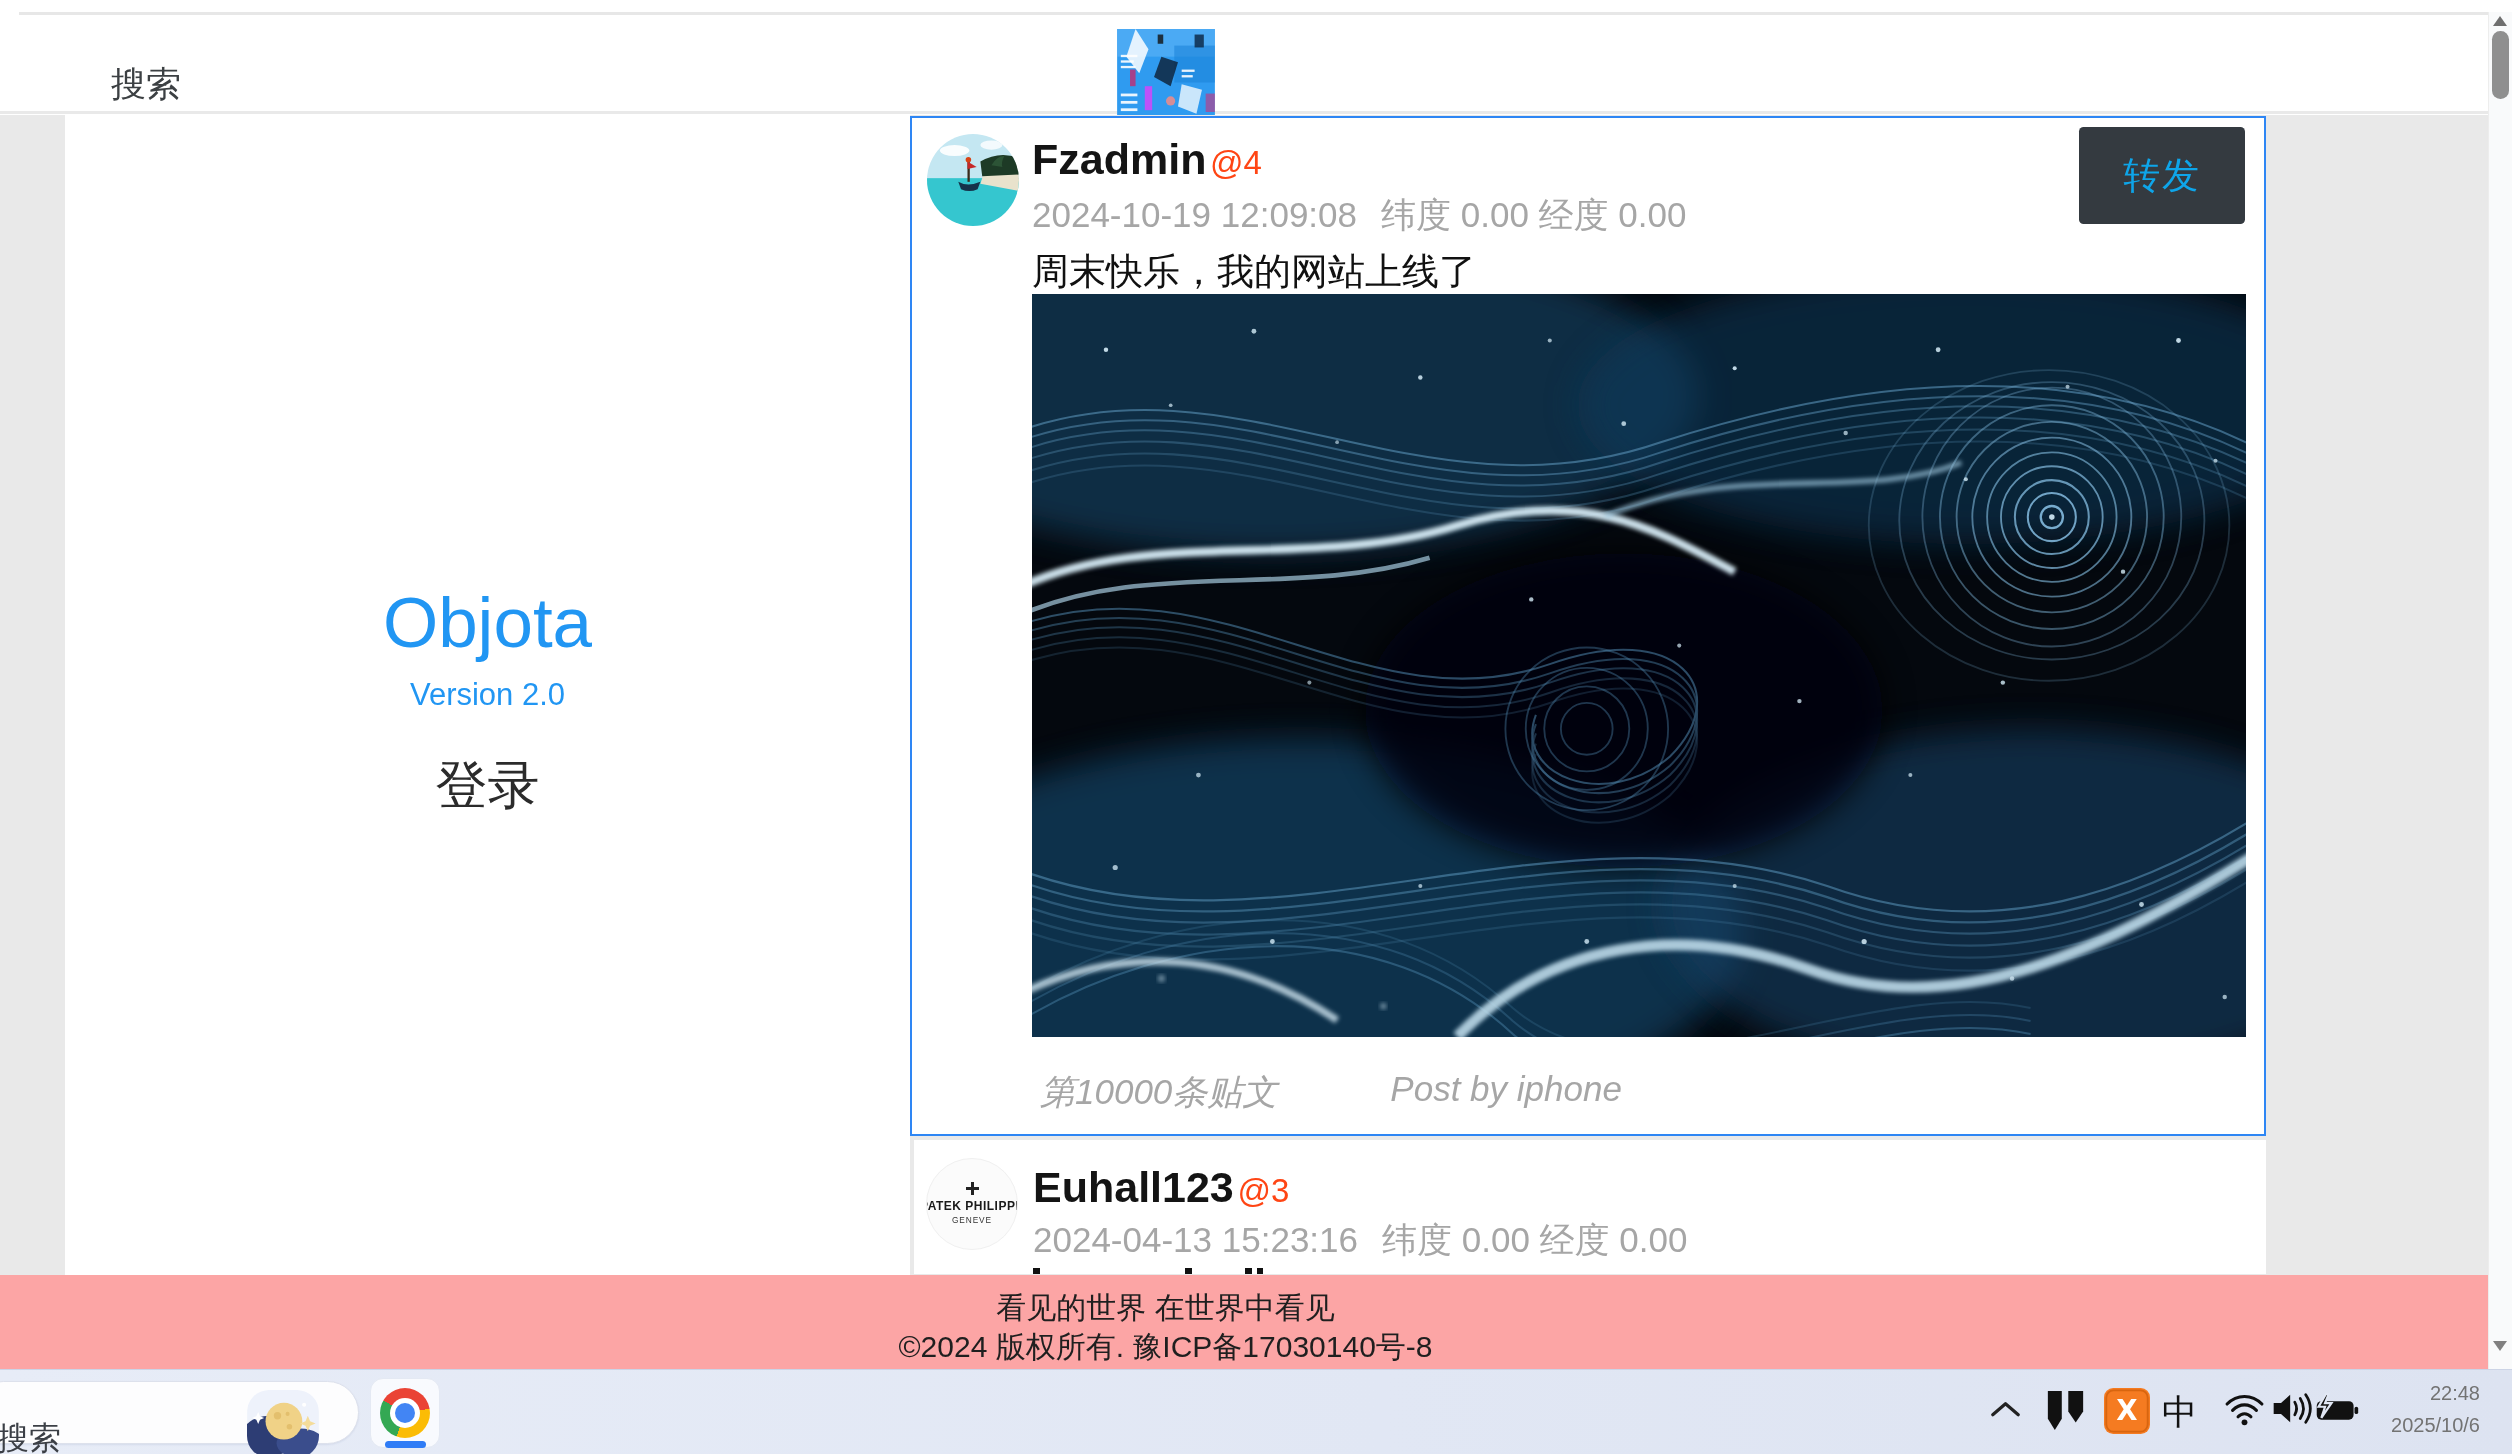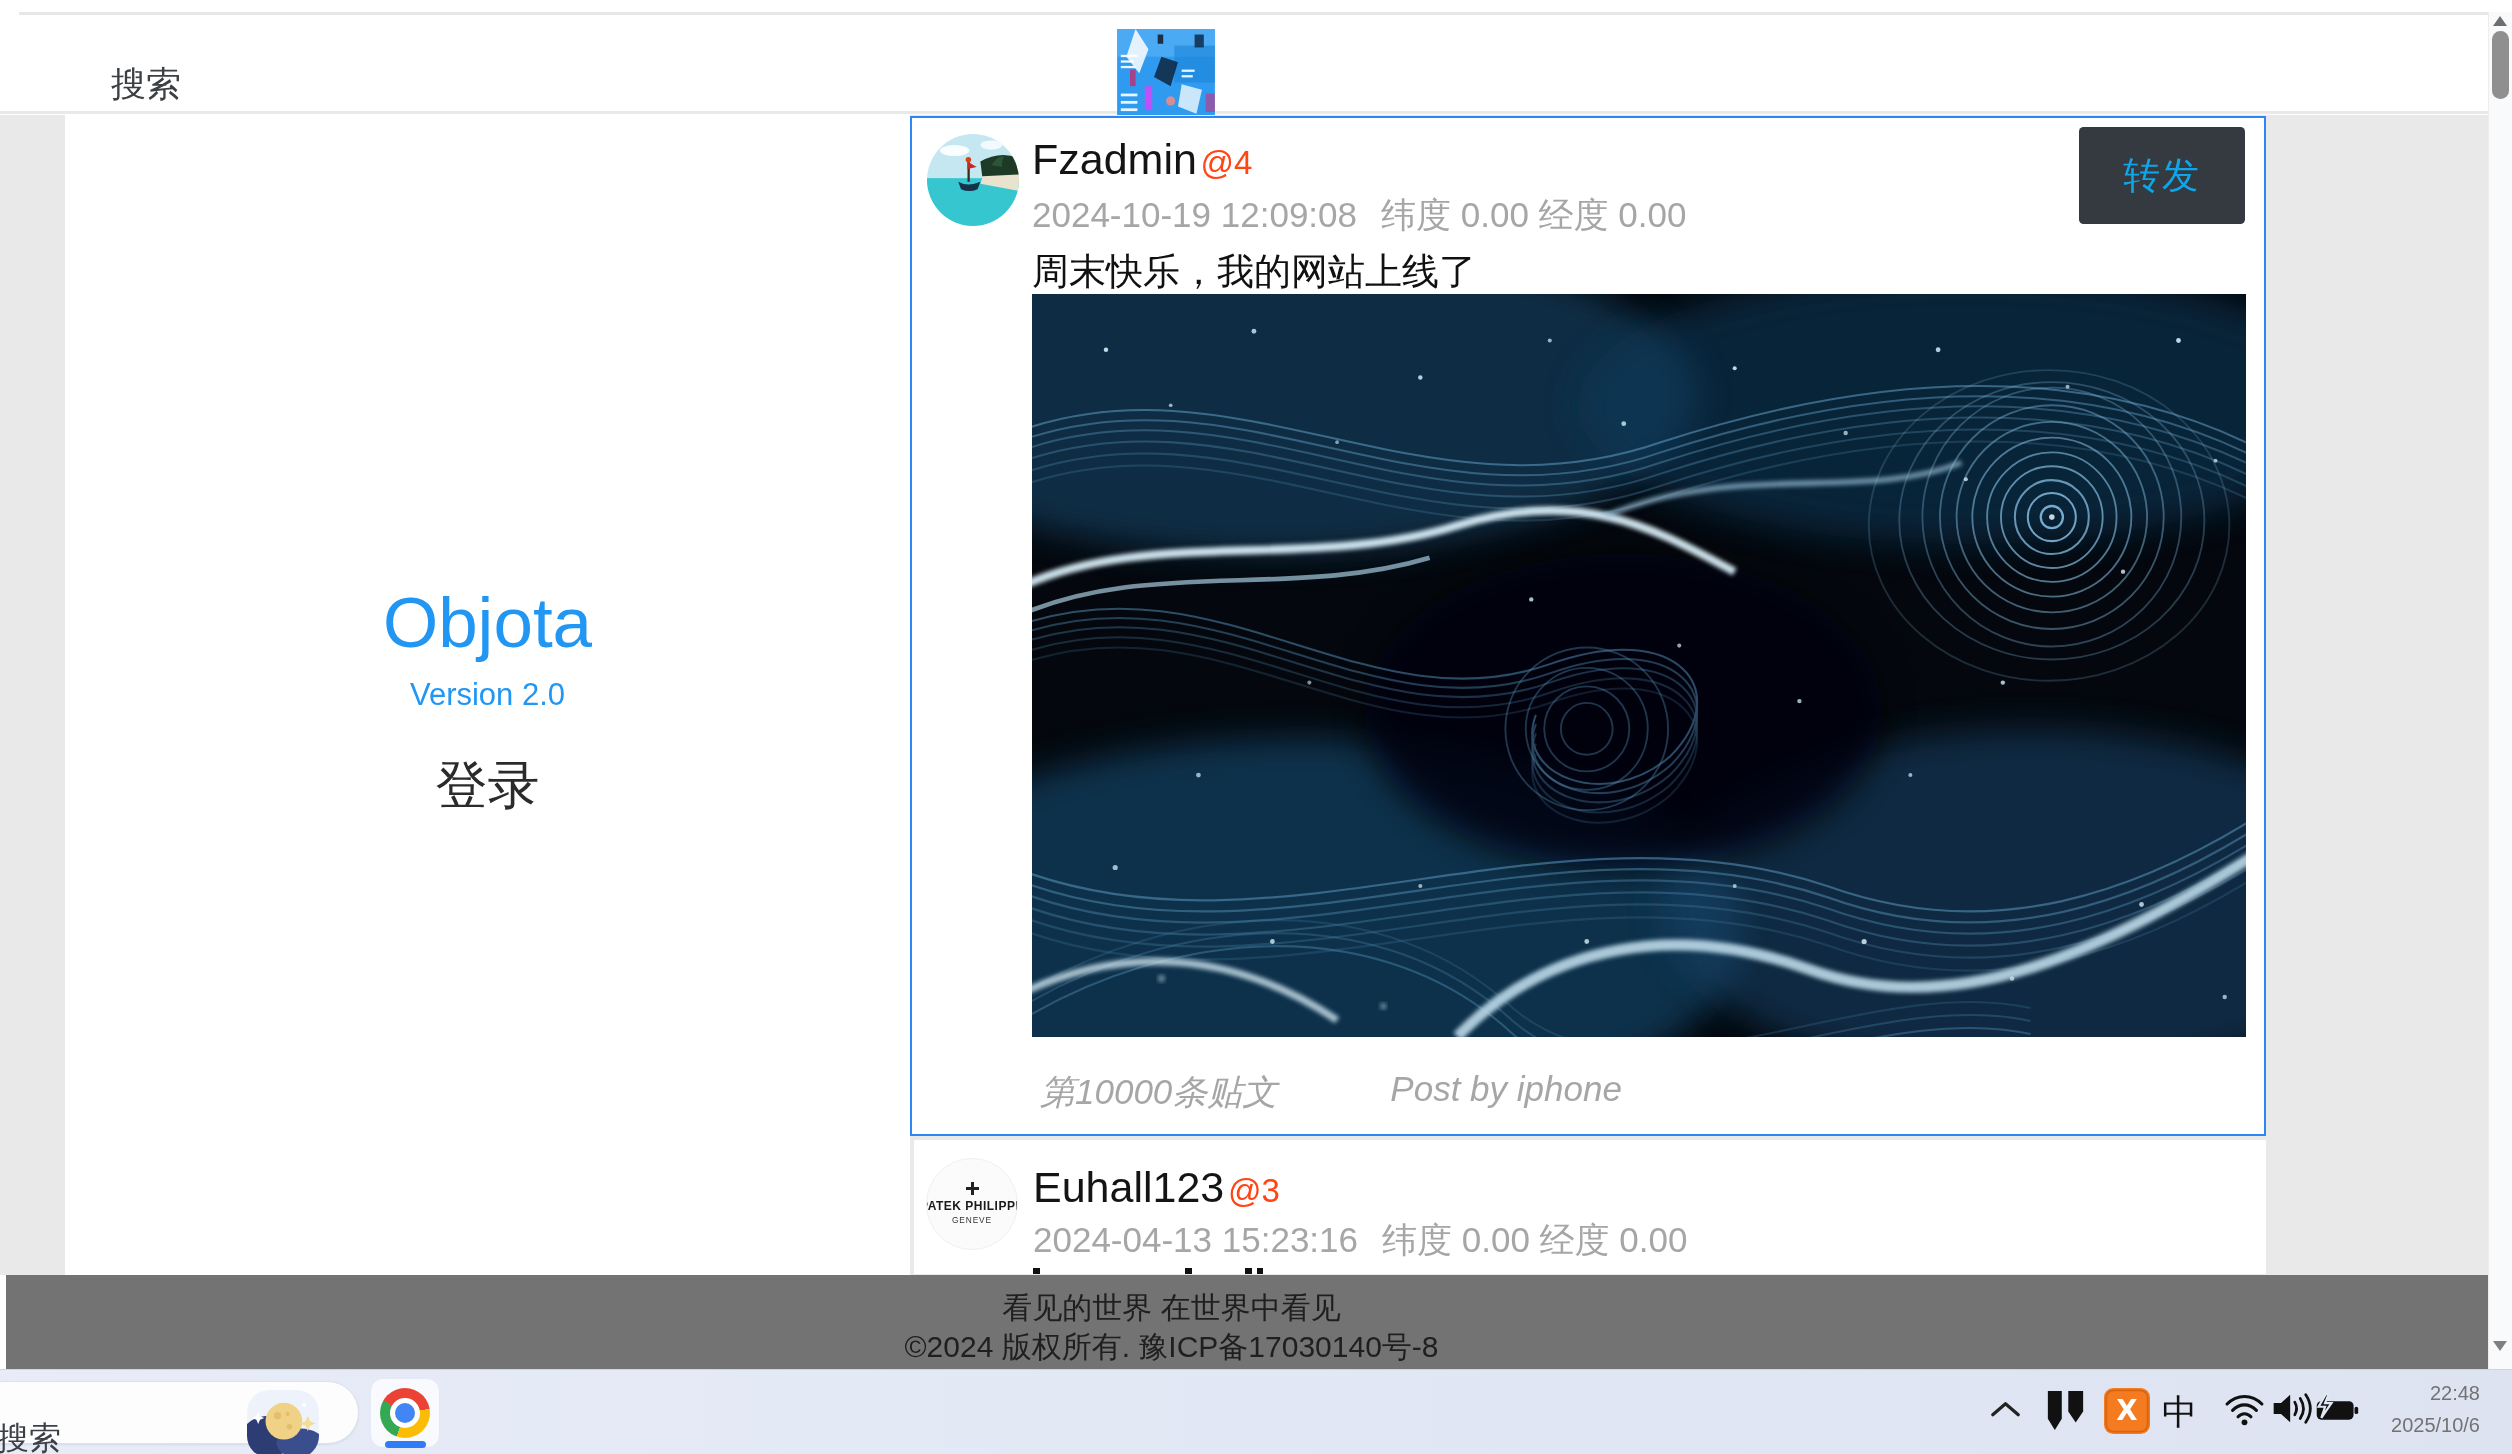--- a/index.html
+++ b/index.html
@@ -31,21 +31,21 @@
   
   .post1{left:910px;top:116px;width:1356px;height:1020px;background:#ffffff;
          border:2.8px solid #2e86f4;box-sizing:border-box;}
   .post2{left:914px;top:1140px;width:1352px;height:134px;background:#ffffff;overflow:hidden;}
   .avatar{border-radius:50%;overflow:hidden;}
   .p1-avatar{left:15px;top:15.7px;width:92px;height:92px;}
   .p2-avatar{left:12px;top:17.6px;width:92px;height:92px;background:#fbfbfb;border:0.9px solid #f0f0f0;box-sizing:border-box;}
   .name-row{display:flex;align-items:baseline;gap:3.7px;}
   .p1-name-row{left:120px;top:16.6px;}
   .p2-name-row{left:119px;top:23px;}
-  .author{font-size:43px;font-weight:400;color:#141414;cursor:pointer;}
+  .author{font-size:43px;font-weight:700;color:#141414;cursor:pointer;}
   .handle{font-size:33px;color:#ff4514;}
   .meta-row{color:#a6a6a6;font-size:35px;}
   .p1-meta{left:120px;top:74px;}
   .p2-meta{left:119px;top:77px;}
   .meta-loc{margin-left:24px;}
   .p1-content{left:120px;top:129px;font-size:37px;color:#111;}
   .post-image{left:120px;top:176px;width:1214px;height:743px;overflow:hidden;background:#04080e;}
   .p1-footer{left:120px;top:951px;font-style:italic;color:#a6a6a6;font-size:35px;display:flex;margin-left:8px;}
   .p1-footer .via{margin-left:113px;}
   .repost-btn{left:1167px;top:9.2px;width:166px;height:97px;background:#343a40;color:#0ea5e9;
@@ -55,21 +55,21 @@
   .patek-inner{width:100%;height:100%;display:flex;flex-direction:column;align-items:center;justify-content:center;}
   .patek-cross{width:13px;height:13px;position:relative;margin-bottom:4.6px;}
   .patek-cross::before{content:"";position:absolute;left:5.5px;top:0;width:2.8px;height:13px;background:#222;}
   .patek-cross::after{content:"";position:absolute;left:0;top:5.5px;width:13px;height:2.8px;background:#222;}
   .patek-l1{font-size:12px;font-weight:700;letter-spacing:0.5px;color:#1a1a1a;white-space:nowrap;}
   .patek-l2{font-size:8.3px;letter-spacing:0.9px;color:#333;margin-top:1.8px;}
   
   .sliver{position:absolute;top:128px;width:7.4px;height:11px;background:#111;}
 
   
-  .site-footer{left:6px;top:1275px;width:2488px;height:94px;background:#737373;}
+  .site-footer{left:0;top:1275px;width:2488px;height:94px;background:#fca5a5;}
   .footer-line{left:65px;width:2201px;text-align:center;color:#1f1f1f;}
   .footer-slogan{top:13px;font-size:30px;}
   .footer-copy{top:52px;font-size:30px;}
 
   
   .scrollbar{left:2488px;top:12px;width:24px;height:1357px;background:#f9fafb;border-left:0.9px solid #ededed;}
   .sb-thumb{left:2492px;top:30.5px;width:16.6px;height:68px;background:#8f8f8f;border-radius:8.3px;cursor:pointer;}
   .sb-arrow{width:0;height:0;cursor:pointer;}
   .sb-up{left:2493px;top:15.7px;border-left:7.4px solid transparent;border-right:7.4px solid transparent;border-bottom:10.2px solid #6f6f6f;}
   .sb-down{left:2493px;top:1341px;border-left:7.4px solid transparent;border-right:7.4px solid transparent;border-top:10.2px solid #808080;}

